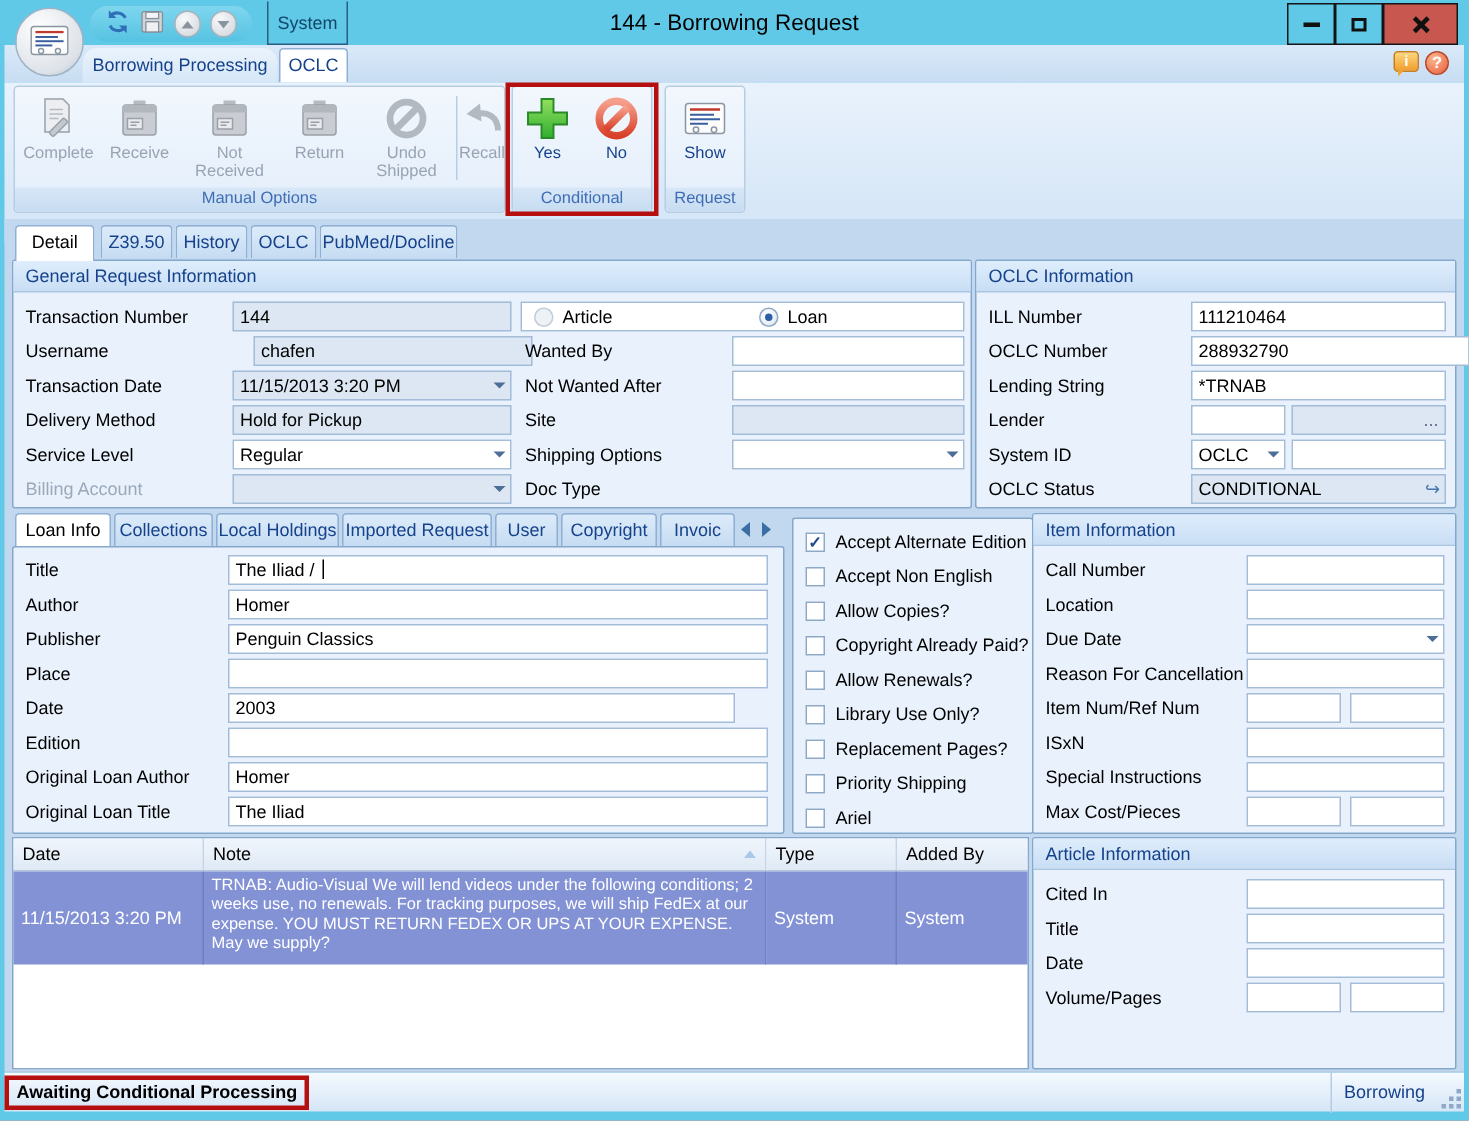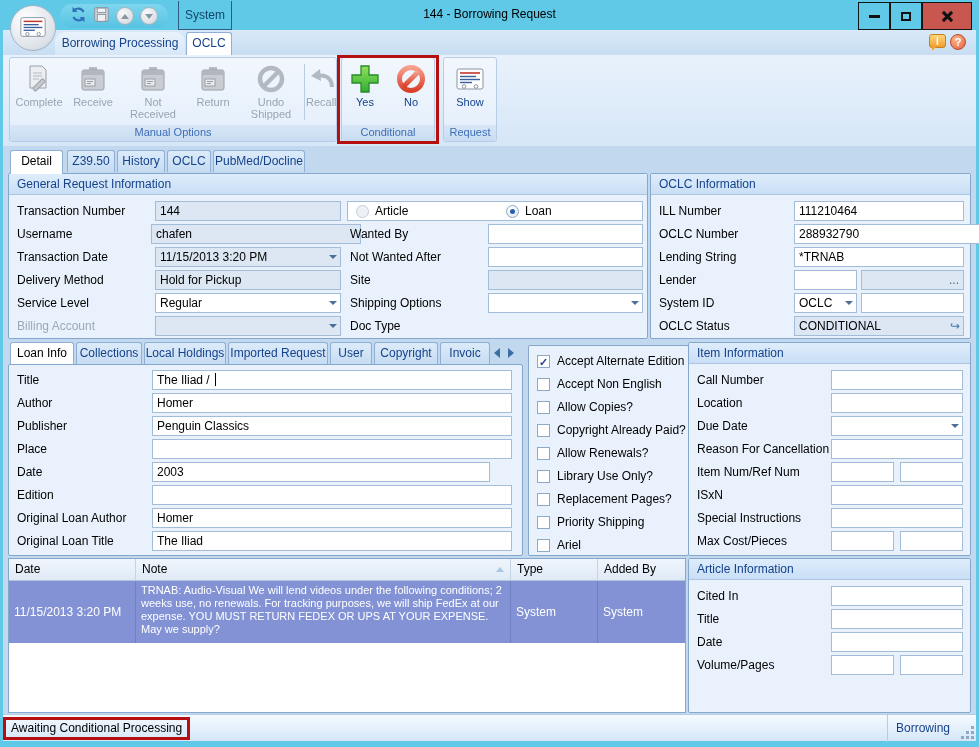--- a/index.html
+++ b/index.html
@@ -1,21 +1,21 @@
 <!DOCTYPE html>
 <html><head>
 <meta charset="utf-8">
 <style>
   *{box-sizing:border-box;margin:0;padding:0}
   body{margin:0;font-family:"Liberation Sans",sans-serif;font-size:12px;color:#000;background:#888}
   #window{position:relative;width:979px;height:747px;background:#5fc9e7;overflow:hidden}
 
   
   .titlebar{position:absolute;left:0;top:0;width:979px;height:30px;background:#5fc9e7}
-  .win-title{position:absolute;left:0;right:0;top:7px;text-align:center;font-size:12px;color:#000}
+  .win-title{position:absolute;left:0;right:0;top:7px;text-align:center;font-size:15px;color:#000}
   .appicon{position:absolute;left:10px;top:5px;width:46px;height:46px;border-radius:50%;
     background:radial-gradient(circle at 35% 30%, #ffffff, #dde2e8 70%, #b9c2cc);border:1px solid #9fb3c6;z-index:30;
     display:flex;align-items:center;justify-content:center}
   .qat{position:absolute;left:60px;top:4px;height:24px;display:flex;align-items:center;gap:6px;
     background:linear-gradient(#7fd6ee,#55c3e2);border-radius:12px;padding:0 10px}
   .qat-circle{width:18px;height:18px;border-radius:50%;background:radial-gradient(circle at 35% 30%,#f7f8fa,#cfd5db);
     border:1px solid #a8b2bc;display:flex;align-items:center;justify-content:center}
   .tri-up-s{width:0;height:0;border-left:4px solid transparent;border-right:4px solid transparent;border-bottom:5px solid #8a949e}
   .tri-dn-s{width:0;height:0;border-left:4px solid transparent;border-right:4px solid transparent;border-top:5px solid #8a949e}
   .sysbtn{position:absolute;left:178px;top:1px;width:54px;height:29px;border:1px solid #2a5d80;border-top:none;
@@ -106,21 +106,21 @@
     border-right:1px solid #c4d4e6;line-height:21px;padding-left:6px;font-size:12px}
   .nrow{position:absolute;top:22px;height:62px;background:#8292d5;color:#fff;border-right:1px solid #6e80c0;
     padding:3px 5px;font-size:11px;line-height:13px;overflow:hidden}
   .sort-up{position:absolute;right:6px;top:8px;width:0;height:0;border-left:4px solid transparent;
     border-right:4px solid transparent;border-bottom:5px solid #a9c7e6}
 
   
   .statusbar{position:absolute;left:3px;top:714px;width:973px;height:27px;
     background:linear-gradient(#f5faff,#d5e6f7);border-top:1px solid #b6cce2}
   .statusbox{position:absolute;left:0;top:2px;height:23px;border:3px solid #b50f0f;background:transparent;
-    line-height:17px;font-weight:normal;padding:0 5px;white-space:nowrap}
+    line-height:17px;font-weight:bold;padding:0 5px;white-space:nowrap}
   .modcell{position:absolute;right:18px;top:0;height:27px;line-height:26px;color:#15428b;
     border-left:1px solid #b6cce2;padding:0 8px}
   .grip{position:absolute;right:2px;bottom:2px;width:14px;height:14px}
   .grip i{position:absolute;width:3px;height:3px;background:#8fa8c8}
 </style>
 </head>
 <body>
 
 <div id="window">
 
@@ -327,21 +327,21 @@
     <div class="dtab" style="left:164px;width:44px">OCLC</div>
     <div class="dtab" style="left:210px;width:92px">PubMed/Docline</div>
 
     <div class="panel" style="left:5px;top:27px;width:640px;height:166px">
       <div class="phead">General Request Information</div>
 
       <div class="lbl" style="left:8px;top:27px">Transaction Number</div>
       <div class="fld ro" style="left:146px;top:27px;width:186px">144</div>
 
       <div class="lbl" style="left:8px;top:50px">Username</div>
-      <div class="fld ro" style="left:142px;top:50px;width:210px">chafen</div>
+      <div class="fld ro" style="left:160px;top:50px;width:186px">chafen</div>
 
       <div class="lbl" style="left:8px;top:73px">Transaction Date</div>
       <div class="fld ro" style="left:146px;top:73px;width:186px">
         <span>11/15/2013 3:20 PM</span><span class="dar"></span>
       </div>
 
       <div class="lbl" style="left:8px;top:96px">Delivery Method</div>
       <div class="fld ro" style="left:146px;top:96px;width:186px">Hold for Pickup</div>
 
       <div class="lbl" style="left:8px;top:119px">Service Level</div>

